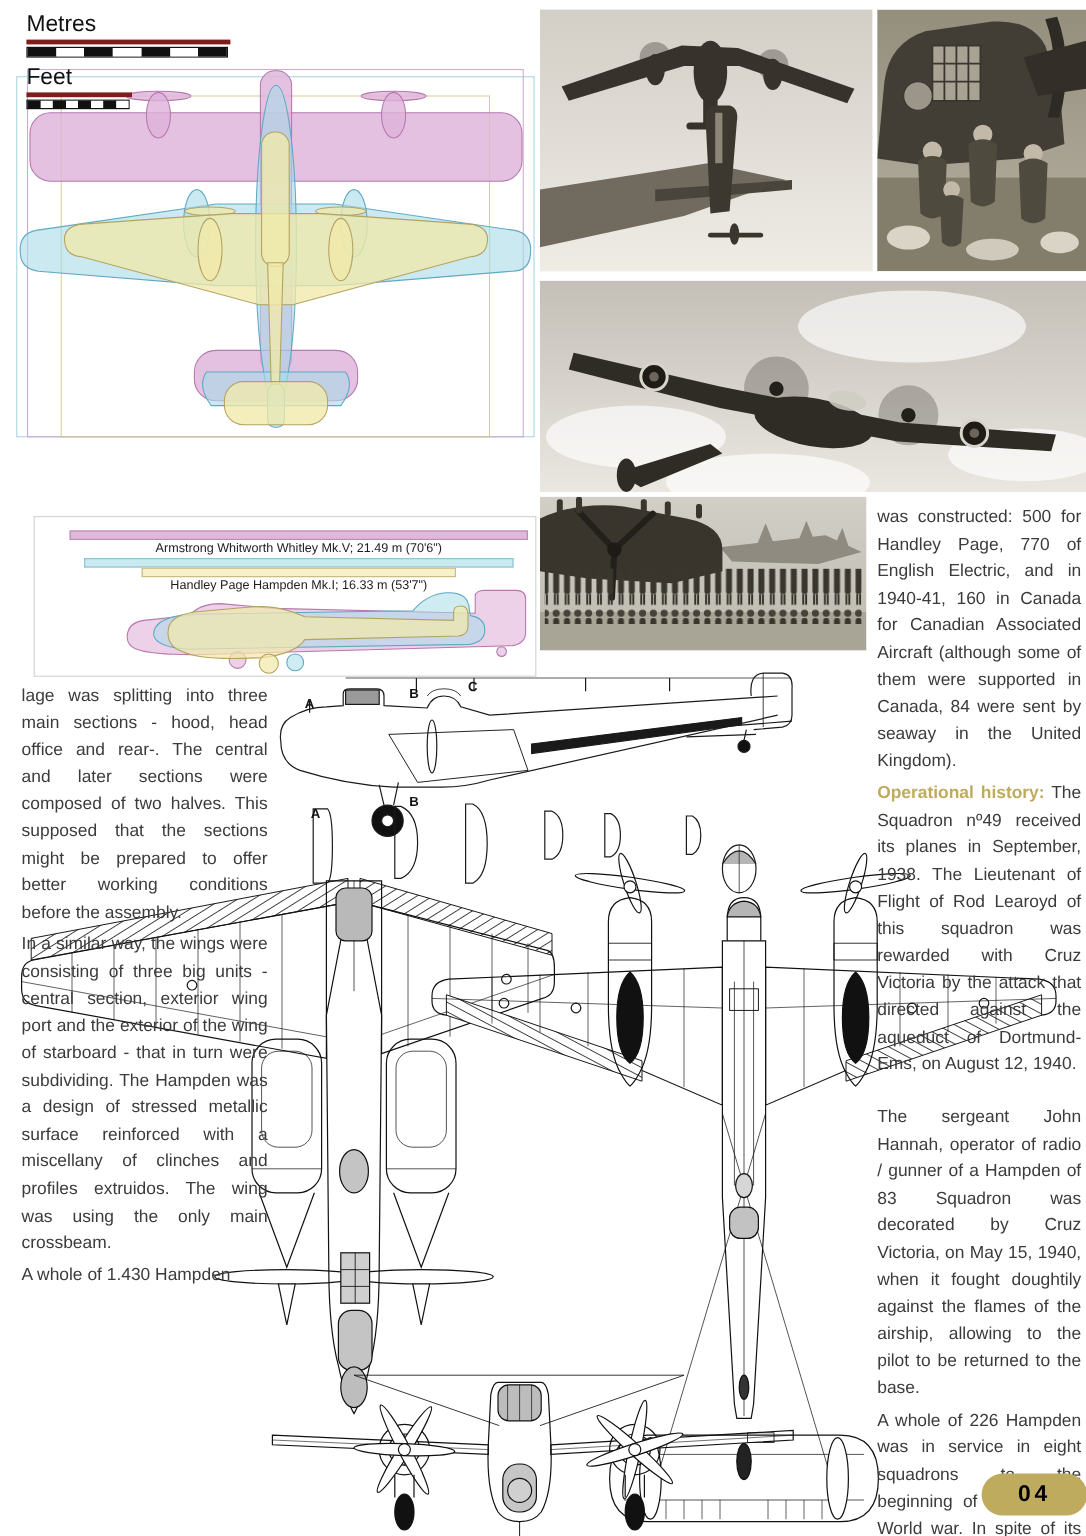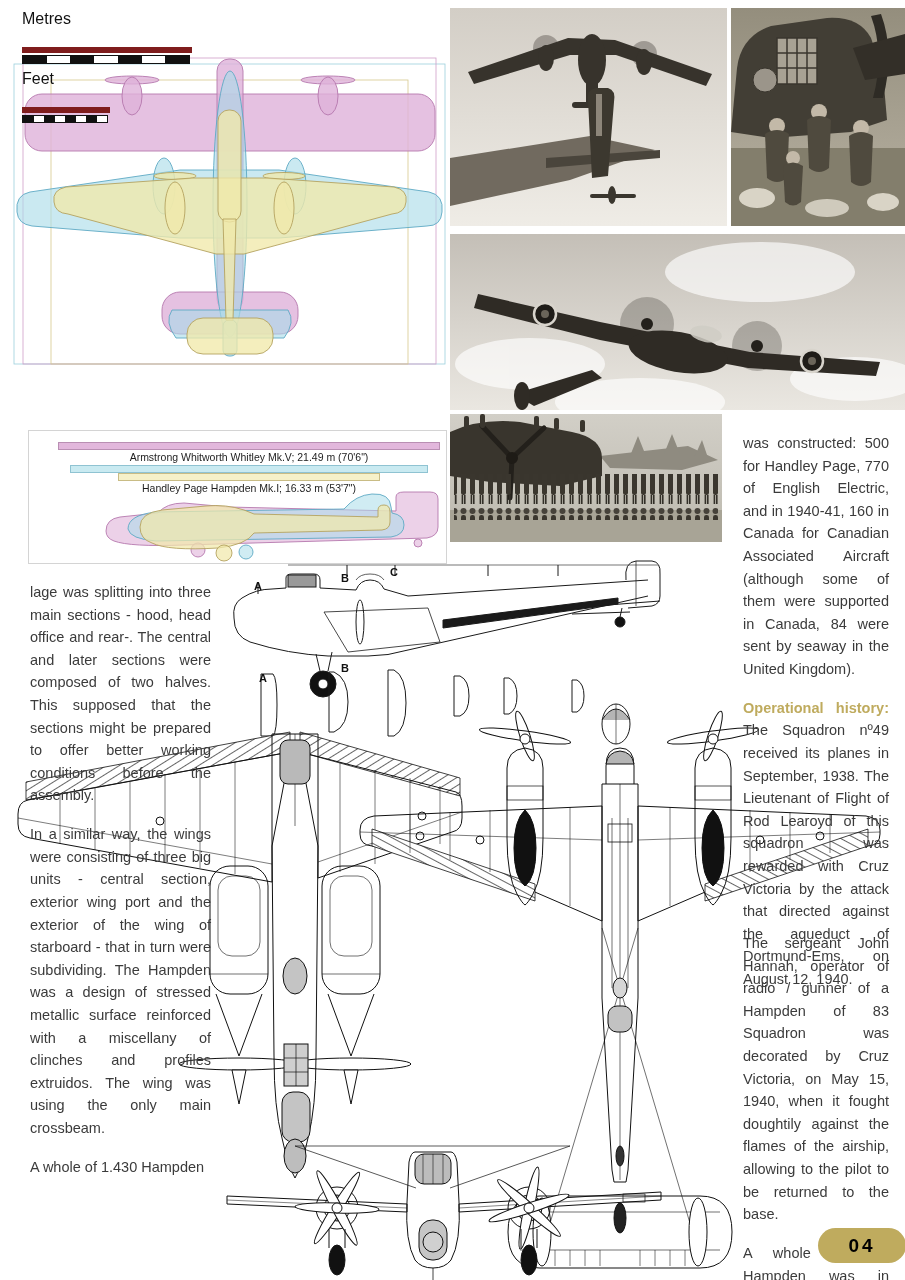--- a/index.html
+++ b/index.html
@@ -3,21 +3,21 @@
 <meta charset="utf-8">
 <style>
   html,body{margin:0;padding:0;background:#ffffff;}
   .page{position:relative;width:905px;height:1280px;background:#ffffff;overflow:hidden;
         font-family:"Liberation Sans", sans-serif;color:#3d3d3d;}
   .abs{position:absolute;}
   svg{display:block;}
 
   
   .scalebars{left:22px;top:10px;width:200px;}
-  .sb-label{font-size:16px;color:#111;display:block;border-bottom:6px solid #7f1d1d;width:170px;padding-bottom:19px;}
+  .sb-label{font-size:19px;color:#111;display:block;border-bottom:4px solid #7f1d1d;width:170px;padding-bottom:1px;}
   .sb-label.feet{width:88px;}
   .sb-bar{display:flex;margin-top:2px;border:1px solid #111;width:166px;height:7px;}
   .sb-bar.feet{width:84px;height:6px;}
   .seg{flex:1;}
   .seg.b{background:#111;} .seg.w{background:#fff;}
 
   
   .cmp-stack{display:flex;flex-direction:column;}
   .cmp-label{font-size:10.5px;color:#1d1d1d;text-align:center;height:15px;line-height:15px;
              white-space:nowrap;overflow:hidden;}
@@ -25,21 +25,21 @@
   .strip.y{background:var(--yellow,#f6f1c9);border-color:#c9bc85;}
   .strip.p{background:var(--pink,#e2b7dc);border-color:#b98fb3;}
   .strip.c{background:var(--cyan,#c9eaf1);border-color:#8fc3d2;}
   .frame{border:1px solid #d4d4d4;}
 
   
   .photo{overflow:hidden;background:#ddd;}
 
   
   .body-text{font-size:14.5px;line-height:1.56;text-align:justify;color:#3b3b3b;}
-  .body-text p{margin:16px;}
+  .body-text p{margin:4px;}
   .accent-lead{color:var(--accent,#bfab5e);font-weight:bold;}
 
   
   .page-badge{left:818px;top:1228px;width:88px;height:35px;border-radius:18px;
               background:var(--accent,#c3b166);color:#000000;font-weight:bold;font-size:19px;
               letter-spacing:3px;display:flex;align-items:center;justify-content:center;}
 
   .z1{z-index:1;} .z2{z-index:2;}
 </style>
 </head>

